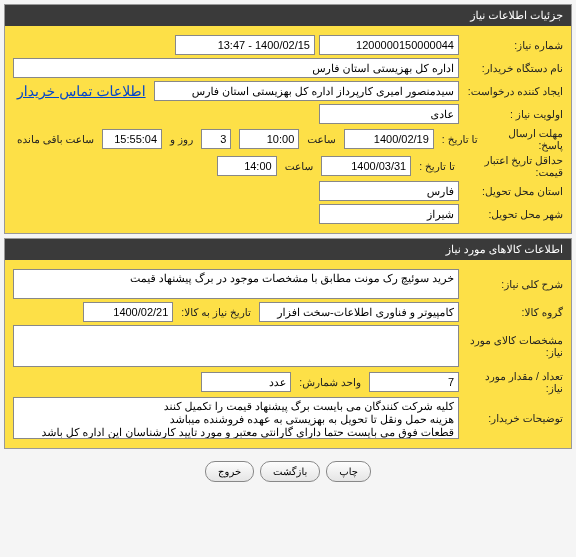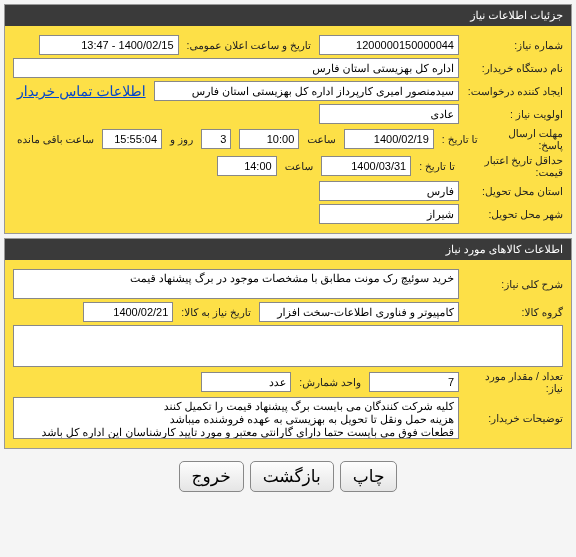--- a/index.html
+++ b/index.html
@@ -73,38 +73,37 @@
   .btnbar {
     display: flex;
     justify-content: center;
     gap: 6px;
     padding: 8px;
   }
   .btn {
     border: 1px solid #888;
     background: linear-gradient(#fdfdfd,#e5e5e5);
     padding: 4px 12px;
-    font-size: 17px;
+    font-size: 10px;
     font-family: Tahoma, Arial, sans-serif;
     cursor: pointer;
-    border-radius: 5px;
+    border-radius: 10px;
   }
   .spacer { flex: 1; }
 </style>
 </head>
 <body>
 
 <div class="panel">
   <div class="panel-header">جزئیات اطلاعات نیاز</div>
   <div class="panel-body">
 
     <div class="row">
       <span class="label">شماره نیاز:</span>
       <input class="field field-med" readonly="" value="1200000150000044" style="">
-      <span class="label-sm">تاریخ و ساعت اعلان عمومی:</span>
       <input class="field field-med" readonly="" value="1400/02/15 - 13:47" style="">
     </div>
 
     <div class="row">
       <span class="label">نام دستگاه خریدار:</span>
       <input class="field field-long" readonly="" value="اداره کل بهزیستی استان فارس" style="">
     </div>
 
     <div class="row">
       <span class="label">ایجاد کننده درخواست:</span>
@@ -161,20 +160,21 @@
     </div>
 
     <div class="row">
       <span class="label">گروه کالا:</span>
       <input class="field" style="width: 200px;" readonly="" value="کامپیوتر و فناوری اطلاعات-سخت افزار">
       <span class="label-sm">تاریخ نیاز به کالا:</span>
       <input class="field field-sm" readonly="" value="1400/02/21" style="">
     </div>
 
     <div class="row">
+      <span class="label">مشخصات کالای مورد نیاز:</span>
       <textarea class="field field-long" rows="3" readonly="" style=""></textarea>
     </div>
 
     <div class="row">
       <span class="label">تعداد / مقدار مورد نیاز:</span>
       <input class="field field-sm" readonly="" value="7" style="">
       <span class="label-sm">واحد شمارش:</span>
       <input class="field field-sm" readonly="" value="عدد" style="">
     </div>
 

